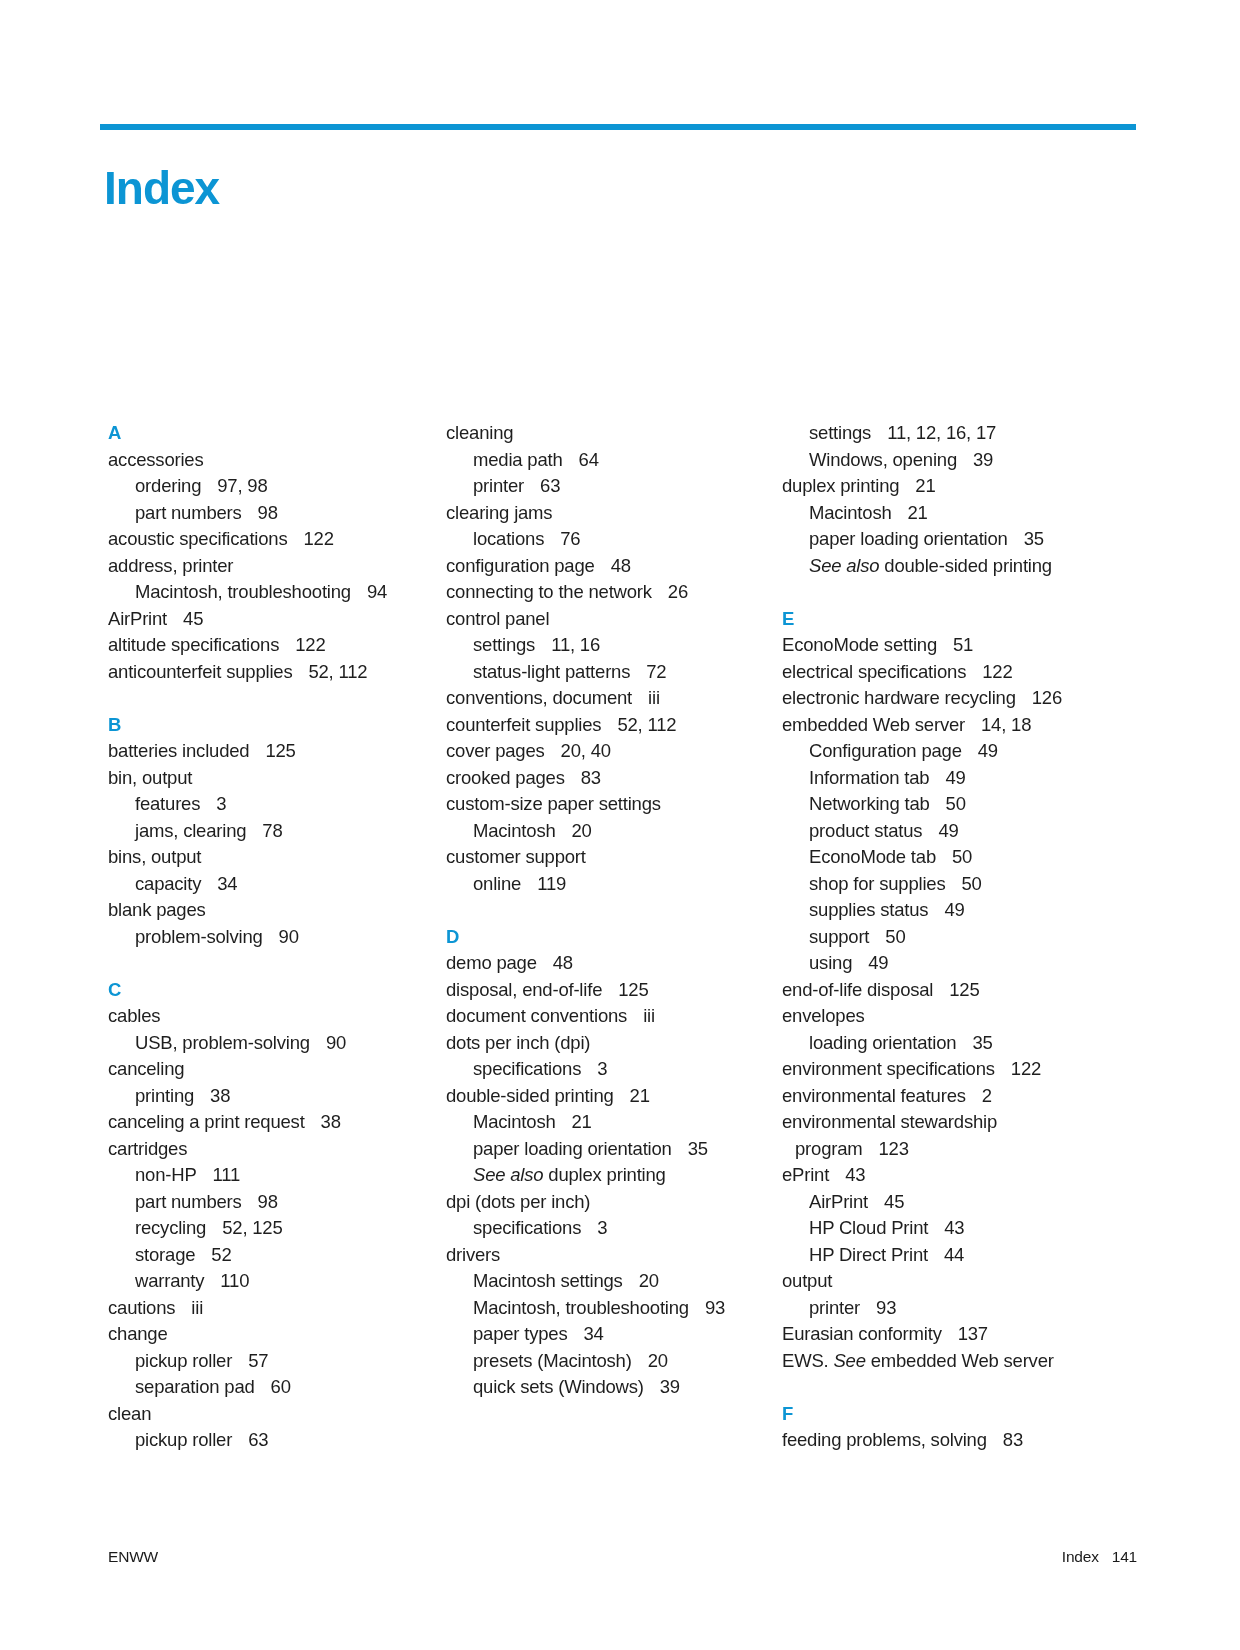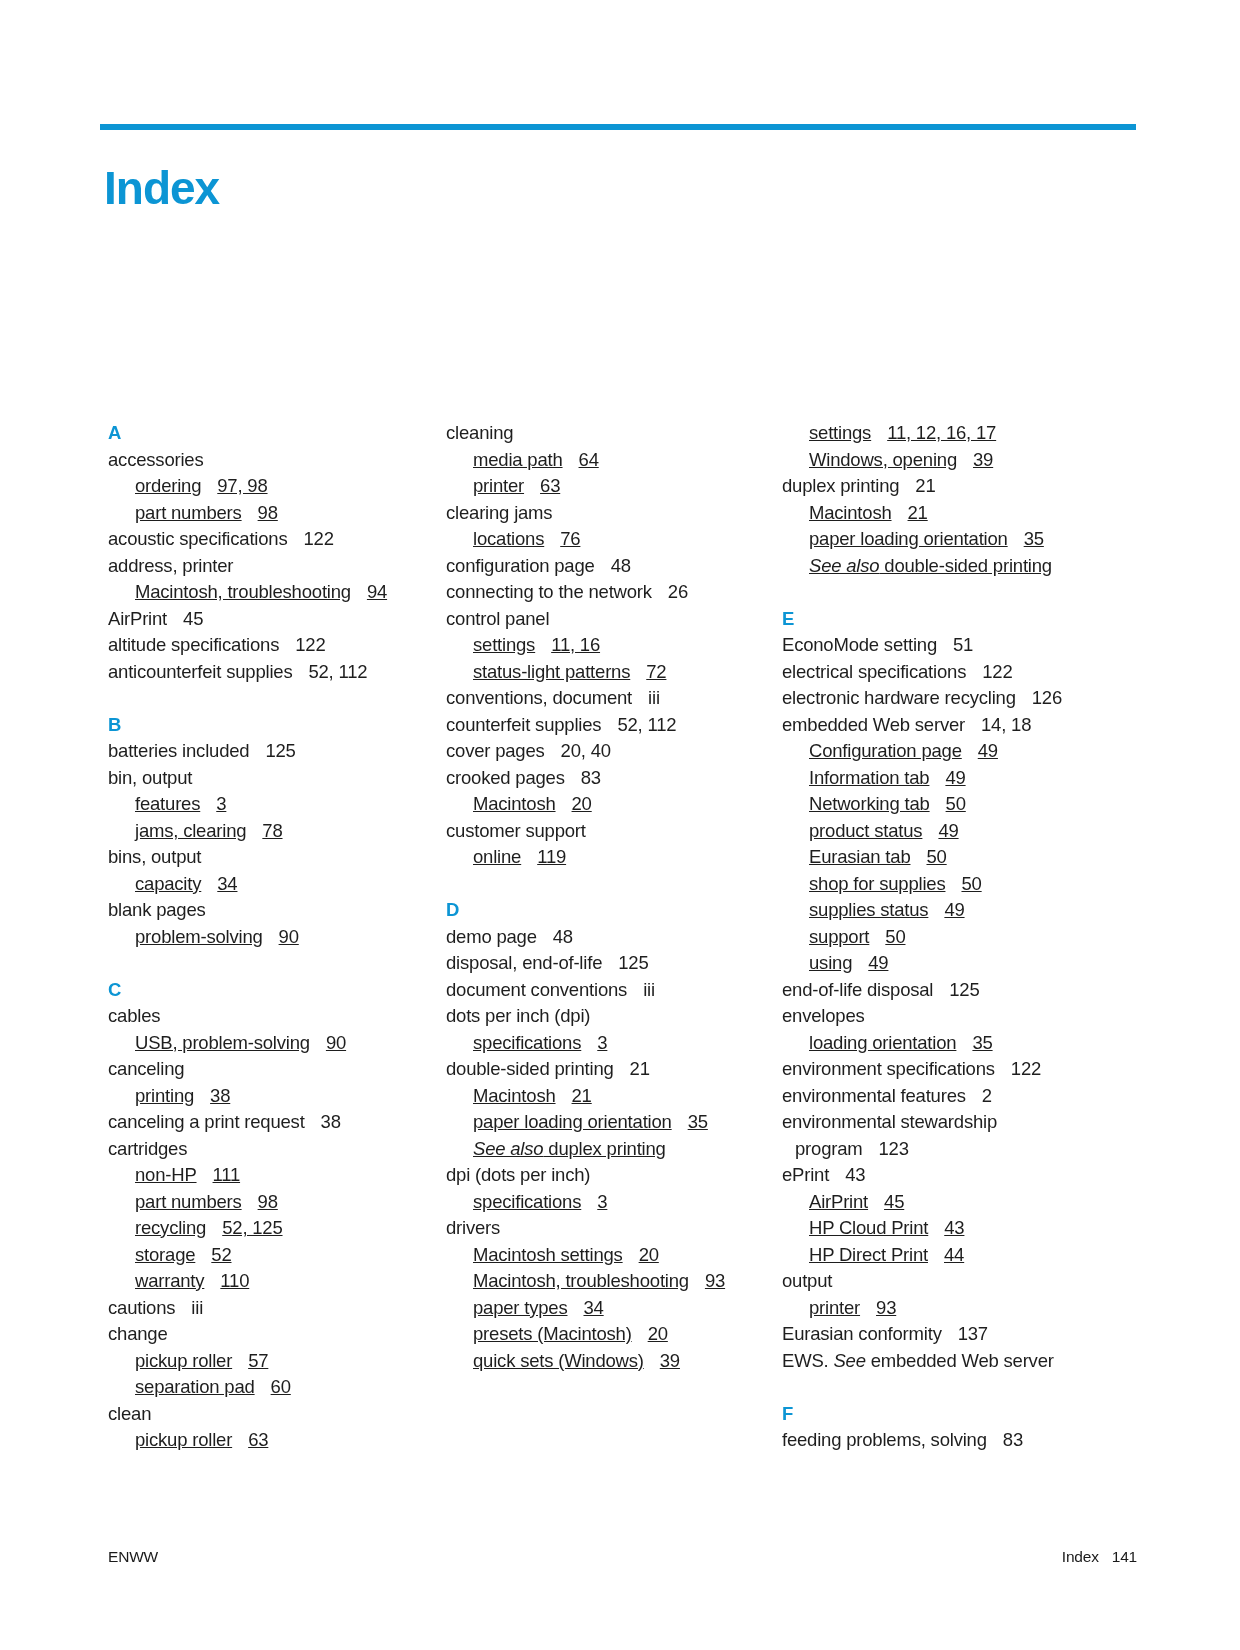--- a/index.html
+++ b/index.html
@@ -23,21 +23,21 @@
   }
   .col.c1{left:108px}
   .col.c2{left:446px}
   .col.c3{left:782px}
   .section-letter{
     color:var(--accent,#0c95d4);font-weight:700;margin-top:26.5px;
   }
   .col .section-letter:first-child{margin-top:0;}
   .entry{white-space:nowrap;}
   .entry.indent-0{padding-left:0;}
-  .entry.indent-1{padding-left:27px;text-decoration:underline;}
+  .entry.indent-1{padding-left:27px;}
   .entry.indent-cont{padding-left:13px;}
   .pages{margin-left:16px;}
   em{font-style:italic;}
   .footer{
     position:absolute;left:108px;right:103px;top:1548px;
     font-size:15.5px;letter-spacing:-0.2px;color:#1a1a1a;
   }
   .footer-left{position:absolute;left:0;top:0;}
   .footer-right{position:absolute;right:0;top:0;}
   .footer-right .page-no{margin-left:13px;}
@@ -95,20 +95,21 @@
     <div class="entry indent-1"><span>locations</span><span class="pages">76</span></div>
     <div class="entry indent-0"><span>configuration page</span><span class="pages">48</span></div>
     <div class="entry indent-0"><span>connecting to the network</span><span class="pages">26</span></div>
     <div class="entry indent-0"><span>control panel</span></div>
     <div class="entry indent-1"><span>settings</span><span class="pages">11, 16</span></div>
     <div class="entry indent-1"><span>status-light patterns</span><span class="pages">72</span></div>
     <div class="entry indent-0"><span>conventions, document</span><span class="pages">iii</span></div>
     <div class="entry indent-0"><span>counterfeit supplies</span><span class="pages">52, 112</span></div>
     <div class="entry indent-0"><span>cover pages</span><span class="pages">20, 40</span></div>
     <div class="entry indent-0"><span>crooked pages</span><span class="pages">83</span></div>
+    <div class="entry indent-0"><span>custom-size paper settings</span></div>
     <div class="entry indent-1"><span>Macintosh</span><span class="pages">20</span></div>
     <div class="entry indent-0"><span>customer support</span></div>
     <div class="entry indent-1"><span>online</span><span class="pages">119</span></div>
     <div class="section-letter">D</div>
     <div class="entry indent-0"><span>demo page</span><span class="pages">48</span></div>
     <div class="entry indent-0"><span>disposal, end-of-life</span><span class="pages">125</span></div>
     <div class="entry indent-0"><span>document conventions</span><span class="pages">iii</span></div>
     <div class="entry indent-0"><span>dots per inch (dpi)</span></div>
     <div class="entry indent-1"><span>specifications</span><span class="pages">3</span></div>
     <div class="entry indent-0"><span>double-sided printing</span><span class="pages">21</span></div>
@@ -133,21 +134,21 @@
     <div class="entry indent-1"><em>See also</em><span> double-sided printing</span></div>
     <div class="section-letter">E</div>
     <div class="entry indent-0"><span>EconoMode setting</span><span class="pages">51</span></div>
     <div class="entry indent-0"><span>electrical specifications</span><span class="pages">122</span></div>
     <div class="entry indent-0"><span>electronic hardware recycling</span><span class="pages">126</span></div>
     <div class="entry indent-0"><span>embedded Web server</span><span class="pages">14, 18</span></div>
     <div class="entry indent-1"><span>Configuration page</span><span class="pages">49</span></div>
     <div class="entry indent-1"><span>Information tab</span><span class="pages">49</span></div>
     <div class="entry indent-1"><span>Networking tab</span><span class="pages">50</span></div>
     <div class="entry indent-1"><span>product status</span><span class="pages">49</span></div>
-    <div class="entry indent-1"><span>Eurasian tab</span><span class="pages">50</span></div>
+    <div class="entry indent-1"><span>EconoMode tab</span><span class="pages">50</span></div>
     <div class="entry indent-1"><span>shop for supplies</span><span class="pages">50</span></div>
     <div class="entry indent-1"><span>supplies status</span><span class="pages">49</span></div>
     <div class="entry indent-1"><span>support</span><span class="pages">50</span></div>
     <div class="entry indent-1"><span>using</span><span class="pages">49</span></div>
     <div class="entry indent-0"><span>end-of-life disposal</span><span class="pages">125</span></div>
     <div class="entry indent-0"><span>envelopes</span></div>
     <div class="entry indent-1"><span>loading orientation</span><span class="pages">35</span></div>
     <div class="entry indent-0"><span>environment specifications</span><span class="pages">122</span></div>
     <div class="entry indent-0"><span>environmental features</span><span class="pages">2</span></div>
     <div class="entry indent-0"><span>environmental stewardship</span></div>

